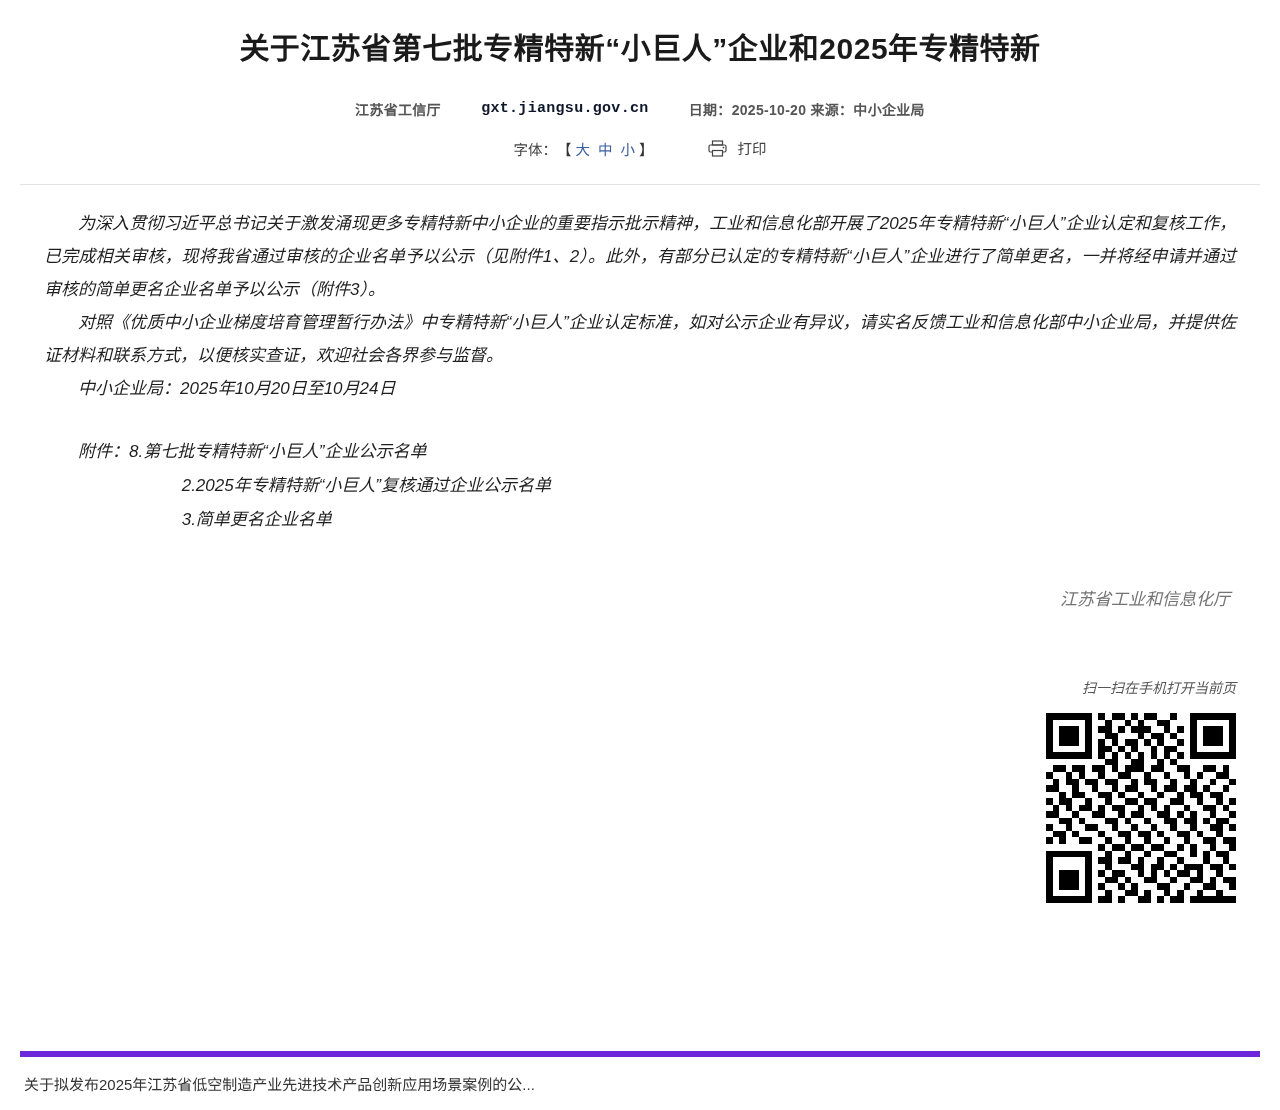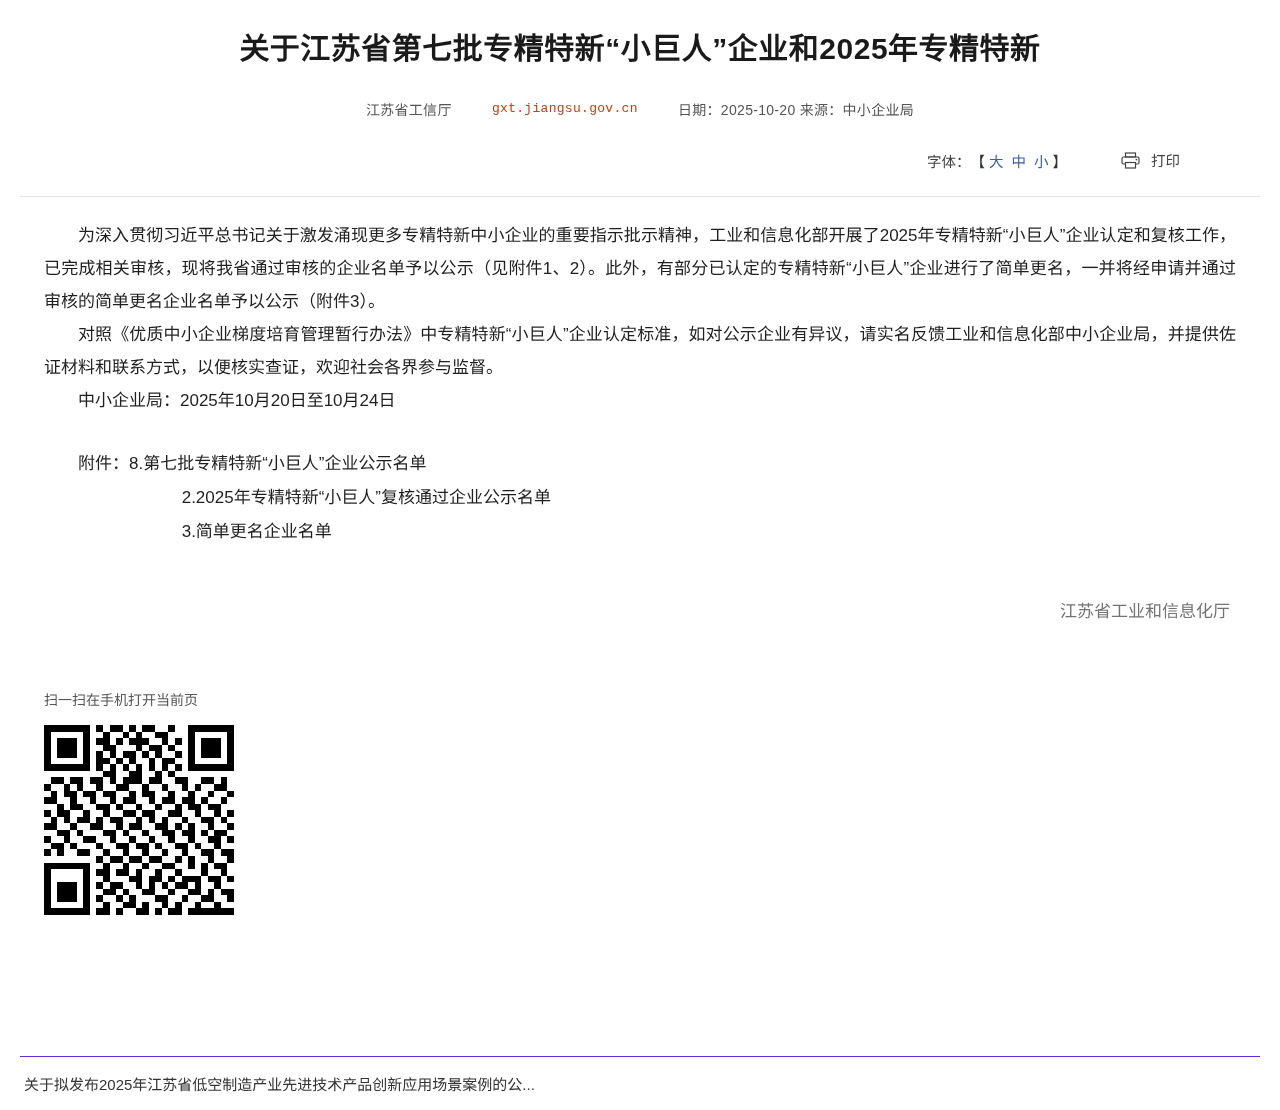--- a/index.html
+++ b/index.html
@@ -36,33 +36,34 @@
     margin-top: 28px;
     text-align: center;
     font-size: 14px;
     color: #555;
     letter-spacing: 0.3px;
   }
   .meta-row .meta-item {
     display: inline-block;
     margin: 0 18px;
     vertical-align: middle;
+    font-weight: bold;
   }
   .meta-link {
     font-family: "Liberation Mono", monospace;
-    font-size: 13px;
-    color: #c2410c;
+    font-size: 15px;
+    color: #0f172a;
   }
   .meta-source {
     font-size: 14px;
     color: #555;
   }
   .tools-row {
-    margin-top: 30px;
-    text-align: right;
+    margin-top: 18px;
+    text-align: center;
     font-size: 14.5px;
     color: #444;
   }
   .tools-row .font-label {
     display: inline-block;
     vertical-align: middle;
   }
   .size-opts {
     display: inline-block;
     vertical-align: middle;
@@ -89,20 +90,21 @@
     margin: 24px 0 0 0;
     border: 0;
     border-top: 1px solid #e2e2e2;
   }
   .content {
     padding: 22px 24px 0 24px;
     font-size: 17px;
     line-height: 1.95;
     color: #1f1f1f;
     text-align: justify;
+    font-style: italic;
   }
   .content p {
     margin: 0;
     text-indent: 2em;
   }
   .plain-line {
     text-indent: 2em;
     margin: 0;
   }
   .attach-block {
@@ -121,36 +123,36 @@
   .signature {
     margin-top: 46px;
     text-align: right;
     padding-right: 6px;
     font-size: 17px;
     line-height: 2.0;
     color: #737373;
   }
   .qr-block {
     margin-top: 58px;
-    text-align: left;
+    text-align: right;
   }
   .qr-caption {
     font-size: 14px;
     color: #555;
     margin-bottom: 10px;
   }
   .qr-img {
     display: inline-block;
   }
   .footer {
     position: absolute;
     left: 20px;
     right: 20px;
     bottom: 0;
-    border-top: 1px solid #6d28d9;
+    border-top: 6px solid #6d28d9;
     padding: 16px 4px 16px 4px;
     font-size: 15px;
     color: #333;
   }
 </style>
 </head>
 <body>
 
 <div class="page">
 

